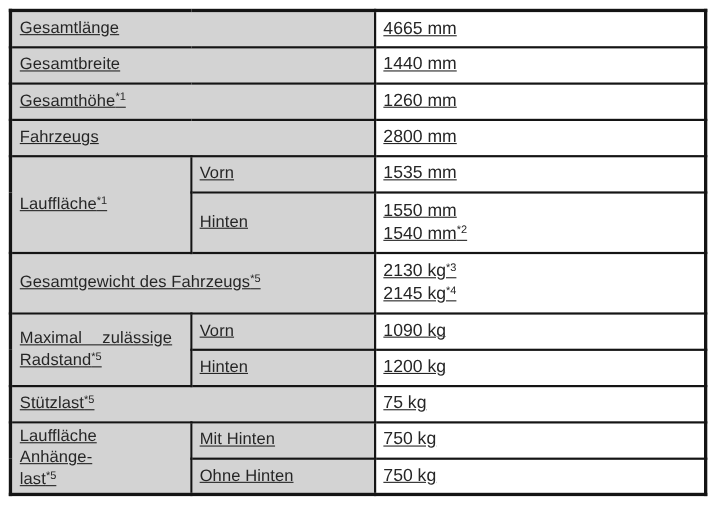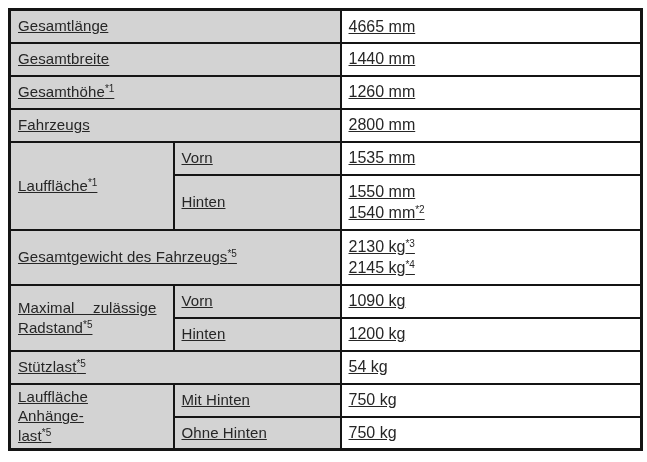--- a/index.html
+++ b/index.html
@@ -141,21 +141,21 @@
           </td>
           <td class="value">
             <div class="line"><span>1200 kg</span></div>
           </td>
         </tr>
         <tr class="h1">
           <td class="label" colspan="2">
             <div class="line"><span>Stützlast</span><sup class="fn">*5</sup></div>
           </td>
           <td class="value">
-            <div class="line"><span>54 kg</span></div>
+            <div class="line"><span>75 kg</span></div>
           </td>
         </tr>
         <tr class="h1">
           <td class="label" rowspan="2">
             <div class="line justify"><span>Lauffläche Anhänge-</span></div>
             <div class="line"><span>last</span><sup class="fn">*5</sup></div>
           </td>
           <td class="sub">
             <div class="line"><span>Mit Hinten</span></div>
           </td>

